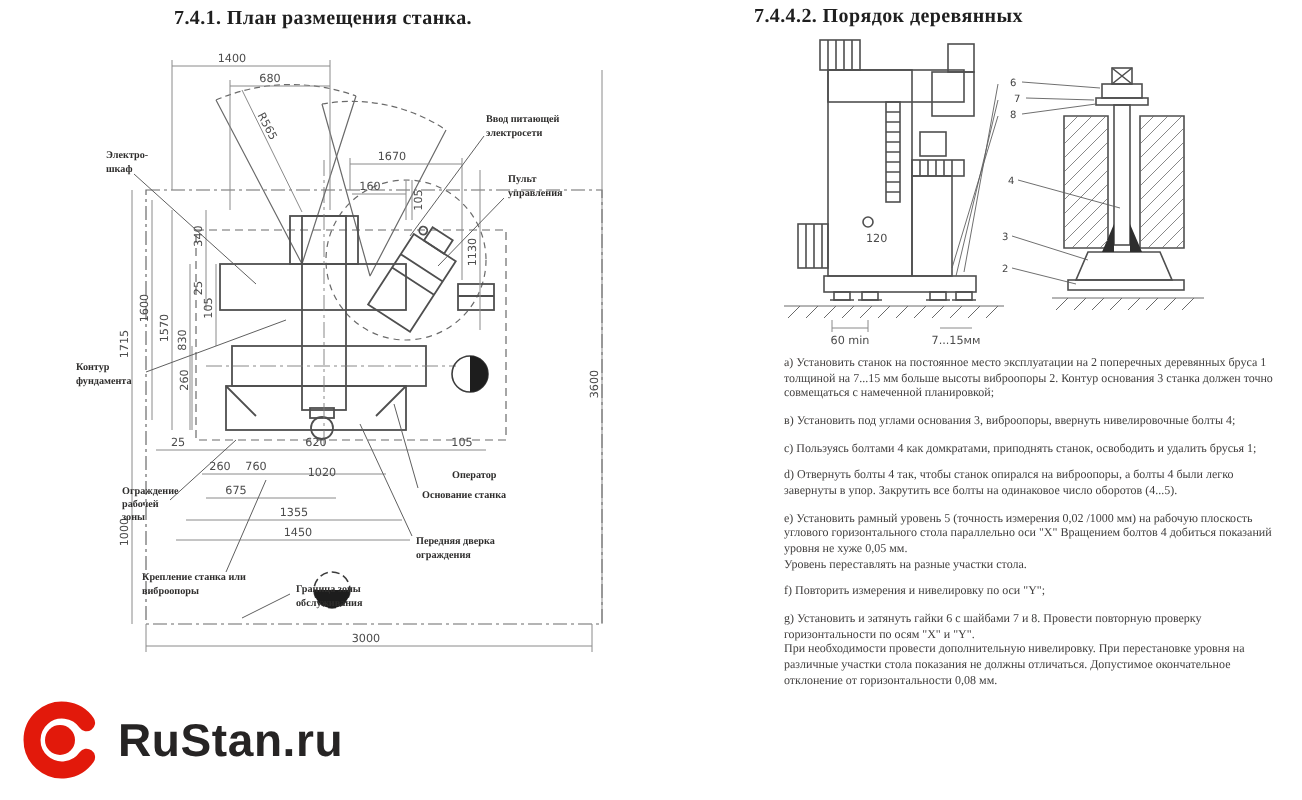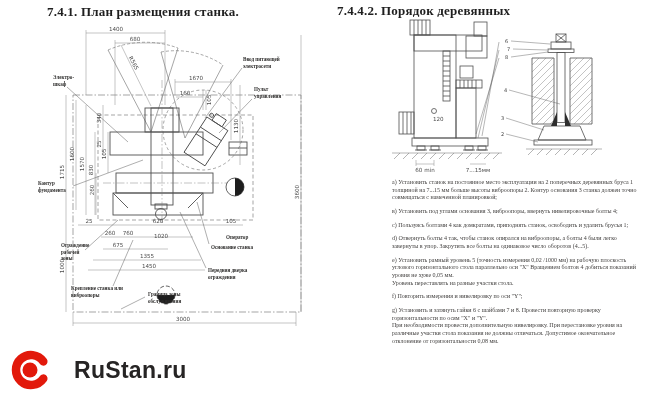--- a/index.html
+++ b/index.html
@@ -1,26 +1,26 @@
 <!DOCTYPE html>
 <html><head>
 <meta charset="utf-8">
 <style>
   html,body{margin:0;padding:0;}
   body{width:651px;height:400px;position:relative;background:#ffffff;overflow:hidden;
        font-family:"Liberation Serif",serif;color:#333;}
-  .sec-title{position:absolute;font-weight:bold;font-size:13px;color:#1f1f1f;letter-spacing:.2px;}
+  .sec-title{position:absolute;font-weight:bold;font-size:10px;color:#1f1f1f;letter-spacing:.2px;margin-left:40px;}
   #title-left{left:47px;top:4px;}
   #title-right{left:337px;top:3px;}
   #plan-svg{position:absolute;left:33px;top:20px;}
   #install-svg{position:absolute;left:386px;top:16px;}
   #procedure-text{position:absolute;left:392px;top:179px;width:252px;}
   #procedure-text p{margin:0 0 6px 0;font-size:6px;line-height:1.28;color:#413f3e;
                     white-space:pre-line;text-align:left;}
-  #logo{position:absolute;left:9px;top:348px;display:flex;align-items:center;gap:21px;}
+  #logo{position:absolute;left:9px;top:348px;display:flex;align-items:center;gap:6px;}
   #logo-text{font-family:"Liberation Sans",sans-serif;font-weight:bold;font-size:23px;
              color:#262424;letter-spacing:.3px;}
   svg text{font-family:"DejaVu Sans",sans-serif;}
   .dim{font-size:5.6px;fill:#4c4c4c;}
   .lbl{font-family:"Liberation Serif",serif;font-weight:bold;font-size:5.1px;fill:#2e2d2c;}
   .co{font-size:5px;fill:#444;}
 </style>
 </head>
 <body>
 

